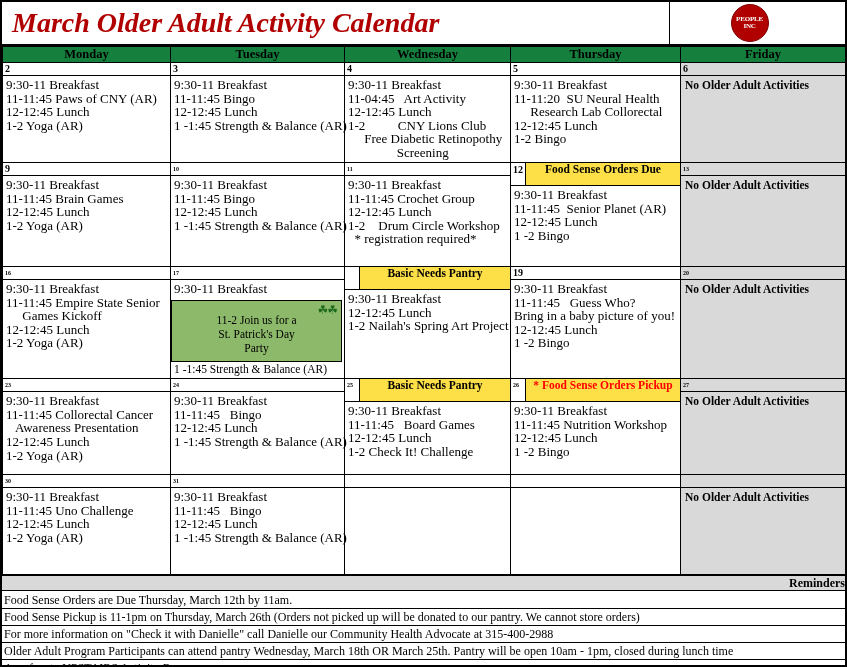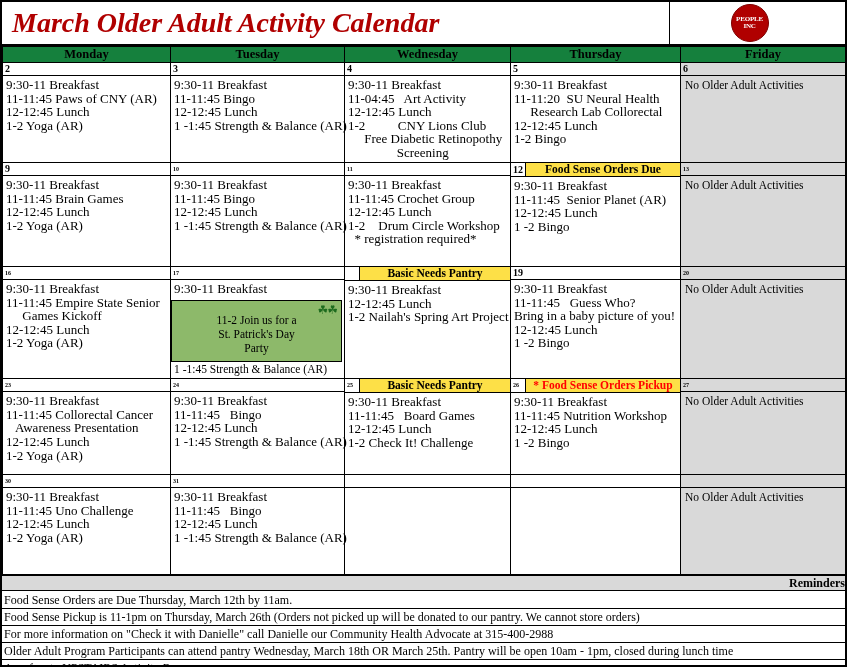--- a/index.html
+++ b/index.html
@@ -84,21 +84,21 @@
     padding: 0 0 0 2px;
     line-height: 12px;
     height: 13px;
     border-bottom: 1px solid #000;
     position: relative;
   }
   .daynum.tiny { font-size: 6px; }
   .hdrbar {
     display: flex;
     align-items: stretch;
-    height: 14px;
+    height: 23px;
     border-bottom: 1px solid #000;
   }
   .hdrbar .num {
     font-size: 10px;
     font-weight: bold;
     padding-left: 2px;
     line-height: 13px;
     min-width: 14px;
   }
   .hdrbar .num.tiny { font-size: 6px; }
@@ -115,20 +115,21 @@
   .events {
     font-size: 13px;
     line-height: 13.6px;
     padding: 2px 2px 2px 3px;
   }
   .events div { white-space: pre; }
   .grey { background: #d9d9d9; }
   .noact {
     font-size: 11.5px;
     padding: 3px 2px 0 4px;
+    font-weight: bold;
   }
   
   .party {
     background: #8db96a;
     border: 1px solid #000;
     margin: 2px 2px 0 0;
     text-align: center;
     font-size: 11.5px;
     line-height: 14px;
     padding: 12px 4px 10px 4px;

